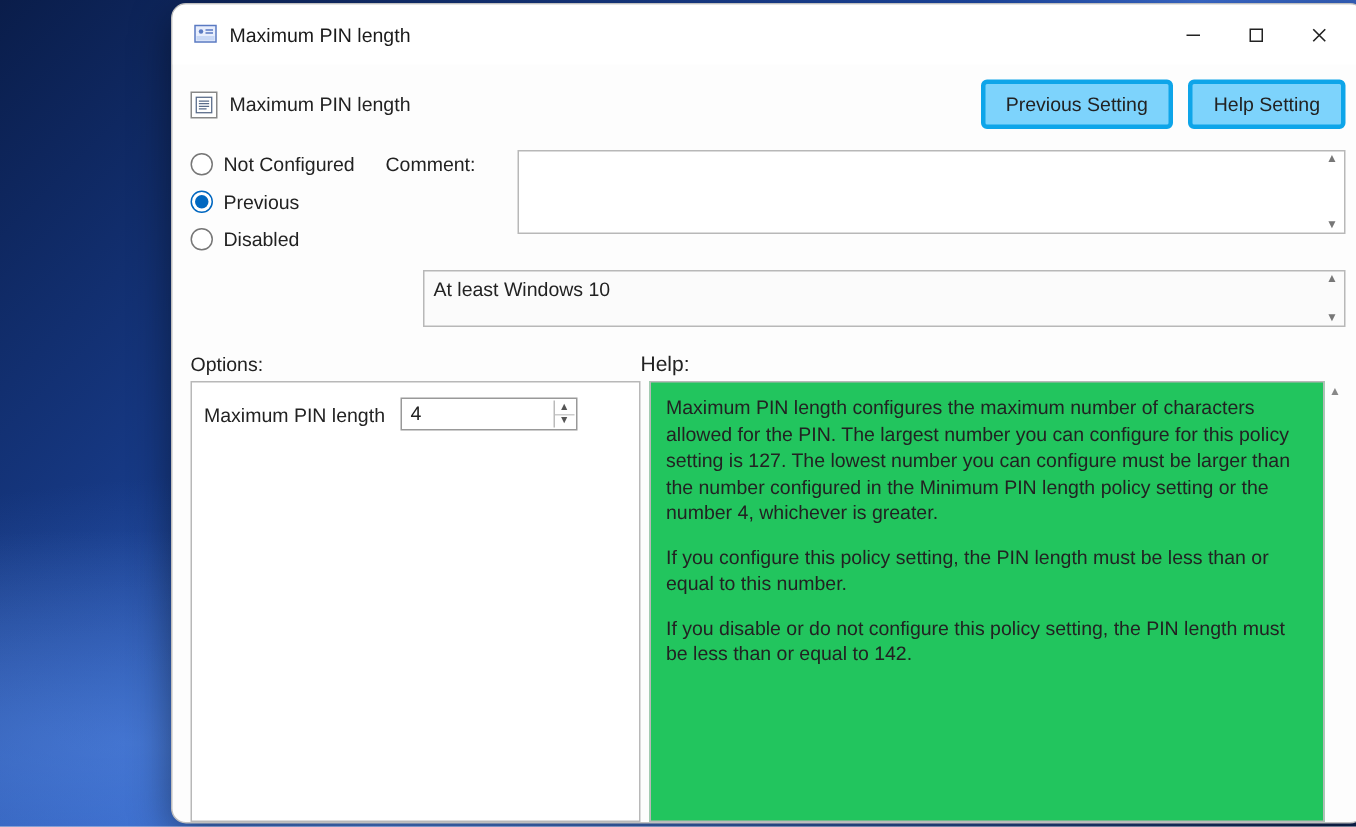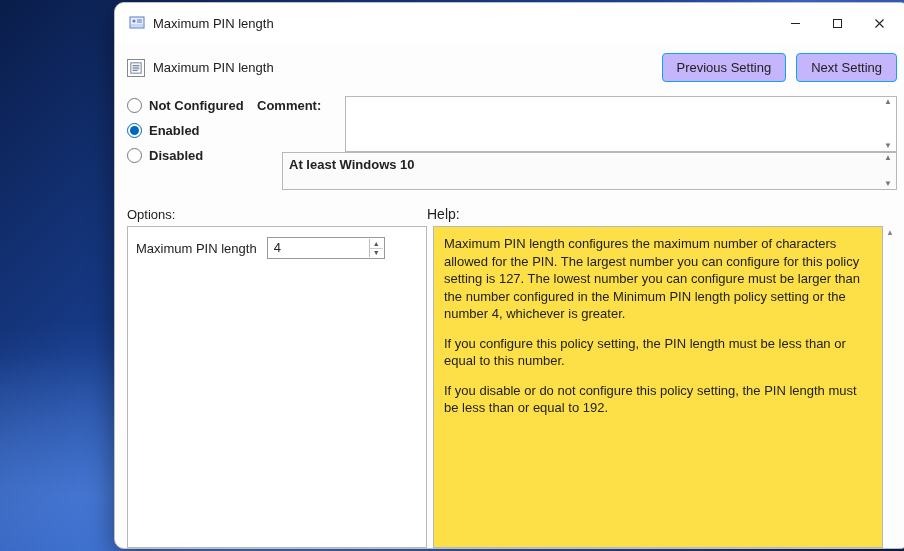--- a/index.html
+++ b/index.html
@@ -74,22 +74,22 @@
       font-size: 10px; color: #446;
     }
     .policy-name { font-size: 13px; color: #222; }
     .nav-buttons {
       margin-left: auto;
       display: flex;
       gap: 10px;
     }
     .btn {
       padding: 6px 14px;
-      background: #c4b5fd;
-      border: 1px solid #0ea5e9;
+      background: #7dd3fc;
+      border: 3px solid #0ea5e9;
       border-radius: 4px;
       font-size: 13px;
       color: #222;
       cursor: pointer;
     }
     
     .midrow {
       display: flex;
       gap: 10px;
       margin-bottom: 4px;
@@ -112,28 +112,27 @@
       border: 1px solid #777; background: #fff;
       display: flex; align-items: center; justify-content: center;
     }
     .radio-item.selected .radio-dot {
       border-color: #0067c0;
     }
     .radio-item.selected .radio-dot::after {
       content: ""; width: 9px; height: 9px; border-radius: 50%;
       background: #0067c0;
     }
-    .radio-label { font-size: 13px; color: #222; font-weight: bold; }
+    .radio-label { font-size: 13px; color: #222; }
     
     .labeled-col {
       display: flex;
       flex-direction: column;
-      gap: 0;
-      flex: 1;
-      font-weight: bold;
+      gap: 24px;
+      flex: 1;
     }
     .labeled-field { display: flex; gap: 8px; }
     .field-label { width: 80px; font-size: 13px; color: #222; padding-top: 2px; }
     .textbox {
       flex: 1;
       border: 1px solid #b8b8b8;
       background: #fff;
       padding: 4px 16px 4px 6px;
       font-size: 13px;
       position: relative;
@@ -208,21 +207,21 @@
     .numbox .spinner div:last-child { border-bottom: none; }
     
     .help-wrap {
       flex: 1;
       position: relative;
       display: flex;
     }
     .help-panel {
       flex: 1;
       border: 1px solid #b8b8b8;
-      background: #fde047;
+      background: #22c55e;
       padding: 8px 10px;
       font-size: 13px;
       line-height: 1.35;
       color: #222;
       overflow: hidden;
     }
     .help-panel p { margin-bottom: 12px; }
     .help-scroll {
       width: 14px;
       display: flex; flex-direction: column;
@@ -270,33 +269,33 @@
     <div class="topbar">
       <span class="policy-icon">
         <svg viewBox="0 0 14 14" width="12" height="12">
             <rect x="1" y="1" width="12" height="12" fill="none" stroke="#5a6c8a"></rect>
             <path d="M3 4 h8 M3 6 h8 M3 8 h8 M3 10 h6" stroke="#5a6c8a" stroke-width="1"></path>
           </svg>
       </span>
       <span class="policy-name">Maximum PIN length</span>
       <div class="nav-buttons">
         <button class="btn">Previous Setting</button>
-        <button class="btn">Next Setting</button>
+        <button class="btn">Help Setting</button>
       </div>
     </div>
 
     <div class="midrow">
       <div class="radio-col">
         <div class="radio-item">
           <span class="radio-dot"></span>
           <span class="radio-label">Not Configured</span>
         </div>
         <div class="radio-item selected">
           <span class="radio-dot"></span>
-          <span class="radio-label">Enabled</span>
+          <span class="radio-label">Previous</span>
         </div>
         <div class="radio-item">
           <span class="radio-dot"></span>
           <span class="radio-label">Disabled</span>
         </div>
       </div>
 
       <div class="labeled-col">
         <div class="labeled-field">
           <div class="field-label">Comment:</div>
@@ -336,21 +335,21 @@
               <div>▼</div>
             </div>
           </div>
         </div>
       </div>
 
       <div class="help-wrap">
         <div class="help-panel">
           <p>Maximum PIN length configures the maximum number of characters allowed for the PIN.  The largest number you can configure for this policy setting is 127. The lowest number you can configure must be larger than the number configured in the Minimum PIN length policy setting or the number 4, whichever is greater.</p>
           <p>If you configure this policy setting, the PIN length must be less than or equal to this number.</p>
-          <p>If you disable or do not configure this policy setting, the PIN length must be less than or equal to 192.</p>
+          <p>If you disable or do not configure this policy setting, the PIN length must be less than or equal to 142.</p>
         </div>
         <div class="help-scroll">
             <span>▲</span>
           </div>
       </div>
     </div>
 
   </div>
 </div>
 

